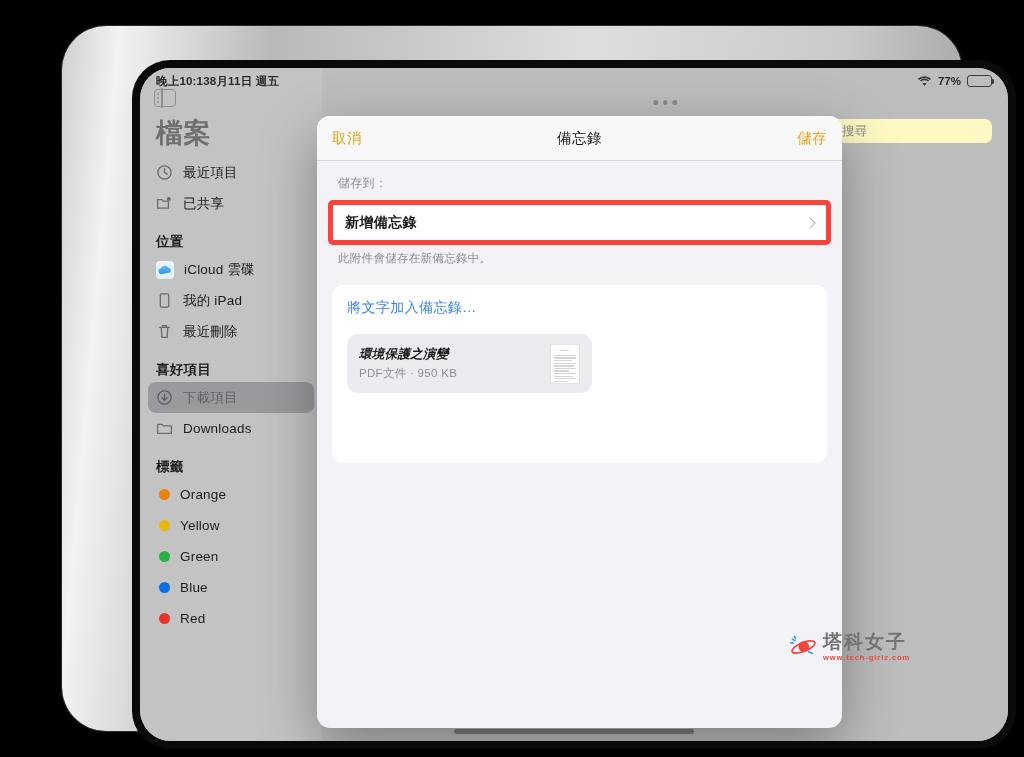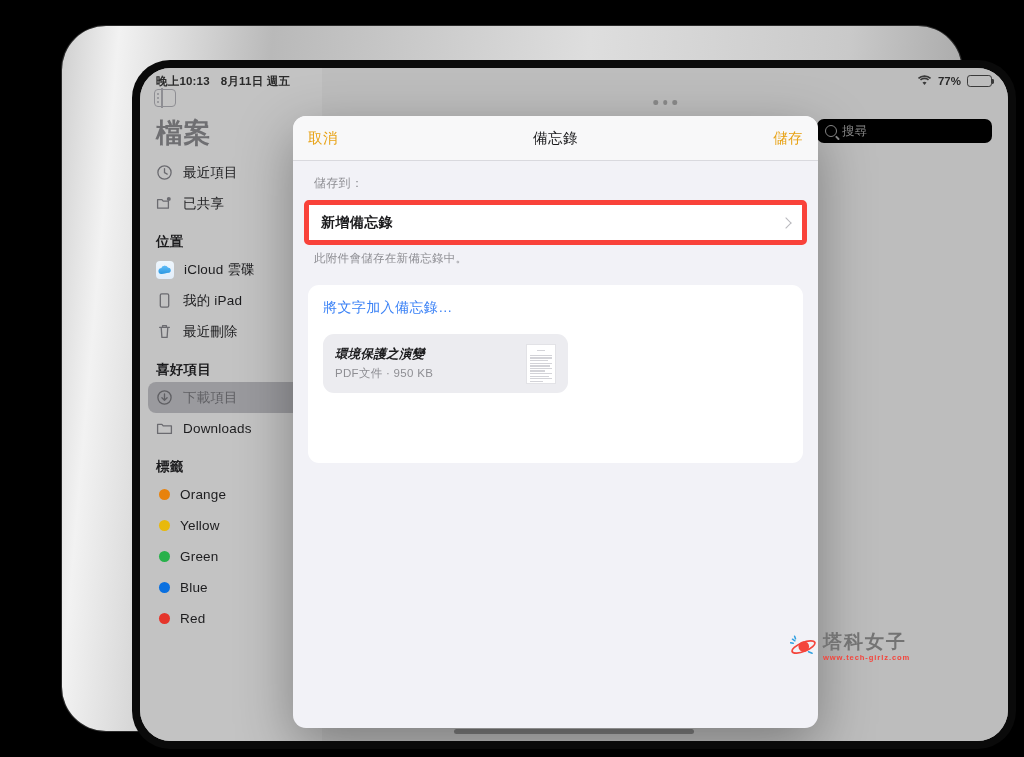--- a/index.html
+++ b/index.html
@@ -32,22 +32,22 @@
     box-shadow:0 0 0 2px #111;}
   .bezel-pin{position:absolute;width:4px;height:4px;border-radius:50%;background:#1b1b1b;}
 
   
   .statusbar{
     position:absolute;left:0;top:0;width:868px;height:26px;
     color:#2a2a2a;font-size:11.5px;font-weight:600;
     display:flex;align-items:center;justify-content:space-between;
     padding:0 16px;box-sizing:border-box;z-index:5;
   }
-  .sb-left{display:flex;gap:11px;align-items:center;letter-spacing:.2px;}
-  .sb-right{display:flex;gap:6px;align-items:flex-start;}
+  .sb-left{display:flex;align-items:center;letter-spacing:.2px;}
+  .sb-right{display:flex;gap:6px;align-items:flex-end;}
   .wifi-ico{display:inline-block;width:15px;height:11px;position:relative;}
   .battery{
     width:25px;height:12px;border:1.4px solid #3a3a3a;border-radius:3.2px;
     position:relative;box-sizing:border-box;padding:1.4px;
   }
   .battery::after{content:"";position:absolute;right:-3.4px;top:3.4px;width:2px;height:4.4px;
     background:#3a3a3a;border-radius:0 1.4px 1.4px 0;}
   .battery-fill{height:100%;width:77%;background:#3a3a3a;border-radius:1.4px;}
 
   
@@ -87,31 +87,31 @@
   .content-toolbar{
     position:absolute;left:0;top:46px;width:100%;height:34px;display:flex;align-items:center;
     padding:0 16px;box-sizing:border-box;gap:14px;color:#9a9a9a;
   }
   .chev{width:9px;height:9px;border-right:2.2px solid #a4a4a4;border-bottom:2.2px solid #a4a4a4;}
   .chev.left{transform:rotate(135deg);}
   .chev.right{transform:rotate(-45deg);}
   .bc-title{font-size:14.5px;font-weight:700;color:#8b8b8b;letter-spacing:.4px;}
   .tb-ico{width:20px;height:17px;border:2px solid #a8a8a8;border-radius:3px;opacity:.85;}
   .search-box{
-    margin-left:auto;width:175px;height:24px;border-radius:7px;background:#000000;
+    margin-left:auto;width:175px;height:24px;border-radius:7px;background:#fef9c3;
     display:flex;align-items:center;gap:5px;padding:0 8px;box-sizing:border-box;
     color:#8a8a8a;font-size:12.5px;
   }
   .mag{width:10px;height:10px;border:1.8px solid #8a8a8a;border-radius:50%;position:relative;flex:0 0 10px;}
   .mag::after{content:"";position:absolute;right:-4px;bottom:-2.5px;width:5px;height:1.8px;
     background:#8a8a8a;transform:rotate(45deg);border-radius:1px;}
 
   
   .sheet{
-    position:absolute;left:153px;top:48px;width:525px;height:612px;
+    position:absolute;left:177px;top:48px;width:525px;height:612px;
     background:#f2f2f7;border-radius:13px;overflow:hidden;
     box-shadow:0 18px 55px rgba(0,0,0,.34);
   }
   .sheet-nav{
     height:45px;background:#f8f8f9;border-bottom:.5px solid #d9d9de;
     display:flex;align-items:center;justify-content:space-between;
     padding:0 15px;box-sizing:border-box;
   }
   .nav-btn{font-size:14.5px;color:#e8a317;letter-spacing:.4px;}
   .nav-title{font-size:14.5px;font-weight:400;color:#1c1c1e;letter-spacing:.5px;}

